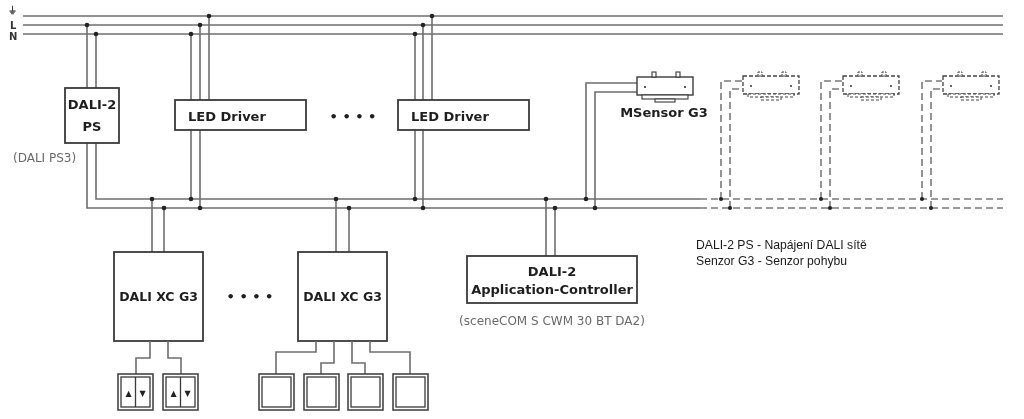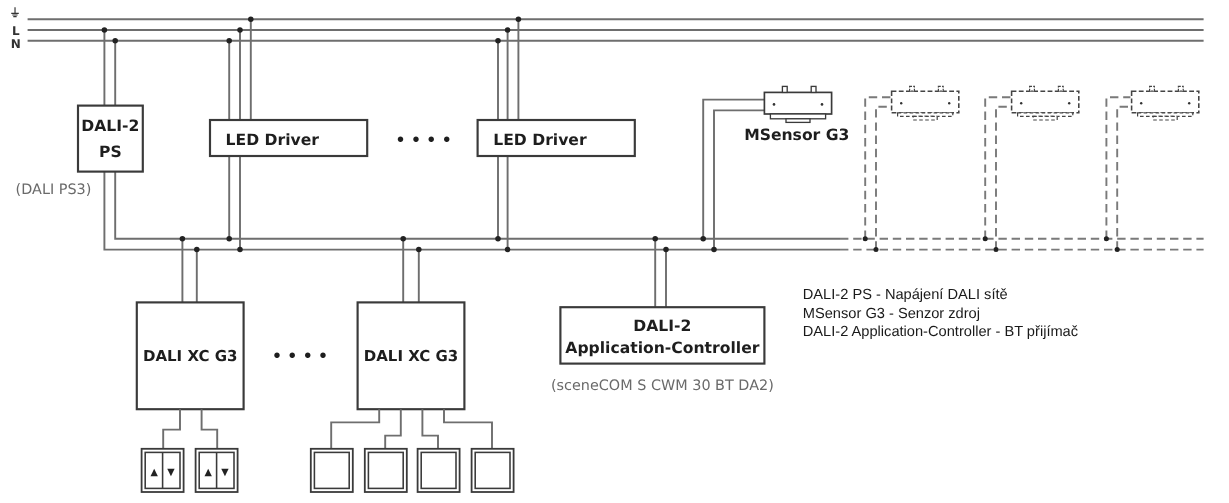--- a/index.html
+++ b/index.html
@@ -5,21 +5,21 @@
   html, body { margin: 0; padding: 0; background: #ffffff; }
   body { width: 1024px; height: 419px; position: relative; overflow: hidden; font-family: "DejaVu Sans", sans-serif; }
   svg { position: absolute; left: 0; top: 0; }
   .w { stroke: #6e6e6e; stroke-width: 1.6; fill: none; }
   .wd { stroke: #7a7a7a; stroke-width: 1.6; fill: none; stroke-dasharray: 7 4; }
   .box { stroke: #3a3a3a; stroke-width: 1.8; fill: #ffffff; }
   .dot { fill: #222222; }
   .lbl { font-family: "DejaVu Sans", sans-serif; font-weight: bold; fill: #1e1e1e; }
   .sub { font-family: "DejaVu Sans", sans-serif; fill: #6a6a6a; }
   .rail { font-family: "DejaVu Sans", sans-serif; font-weight: bold; fill: #333; font-size: 10px; }
-  .legend { position: absolute; left: 669px; top: 238px; font-family: "Liberation Sans", sans-serif; font-size: 12.2px; line-height: 15.5px; color: #1a1a1a; }
+  .legend { position: absolute; left: 696px; top: 238px; font-family: "Liberation Sans", sans-serif; font-size: 12.2px; line-height: 15.5px; color: #1a1a1a; }
   .legend div { white-space: nowrap; }
 </style>
 </head>
 <body>
 
 <svg width="1024" height="419" viewBox="0 0 1024 419">
 
   <text class="rail" x="9" y="14">⏚</text>
   <text class="rail" x="10" y="29">L</text>
   <text class="rail" x="9" y="40">N</text>
@@ -198,15 +198,14 @@
   <g>
     <rect class="box" x="467" y="256" width="170" height="47"></rect>
     <text class="lbl" x="552" y="276" font-size="13" text-anchor="middle">DALI-2</text>
     <text class="lbl" x="552" y="294" font-size="13" text-anchor="middle">Application-Controller</text>
   </g>
   <text class="sub" x="552" y="325" font-size="12" text-anchor="middle">(sceneCOM S CWM 30 BT DA2)</text>
 </svg>
 
 <div class="legend">
   <div>DALI-2 PS - Napájení DALI sítě</div>
-  <div>MSensor G3 - Senzor zdroj</div>
-  <div>DALI-2 Application-Controller - BT přijímač</div>
+  <div>Senzor G3 - Senzor pohybu</div>
 </div>
 
 </body></html>

